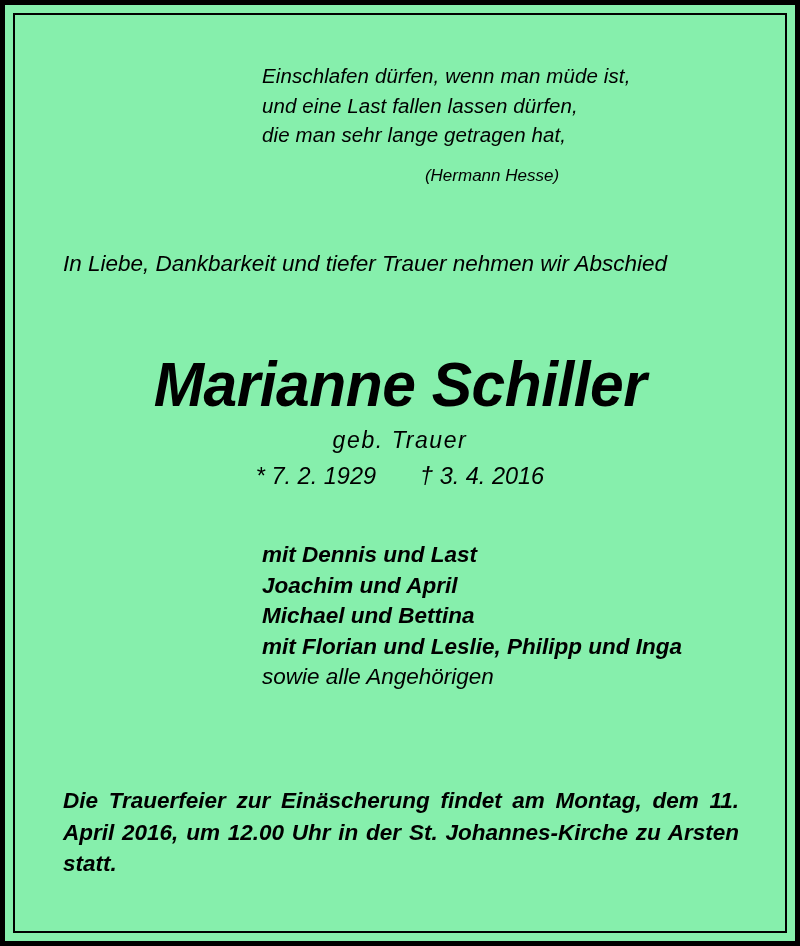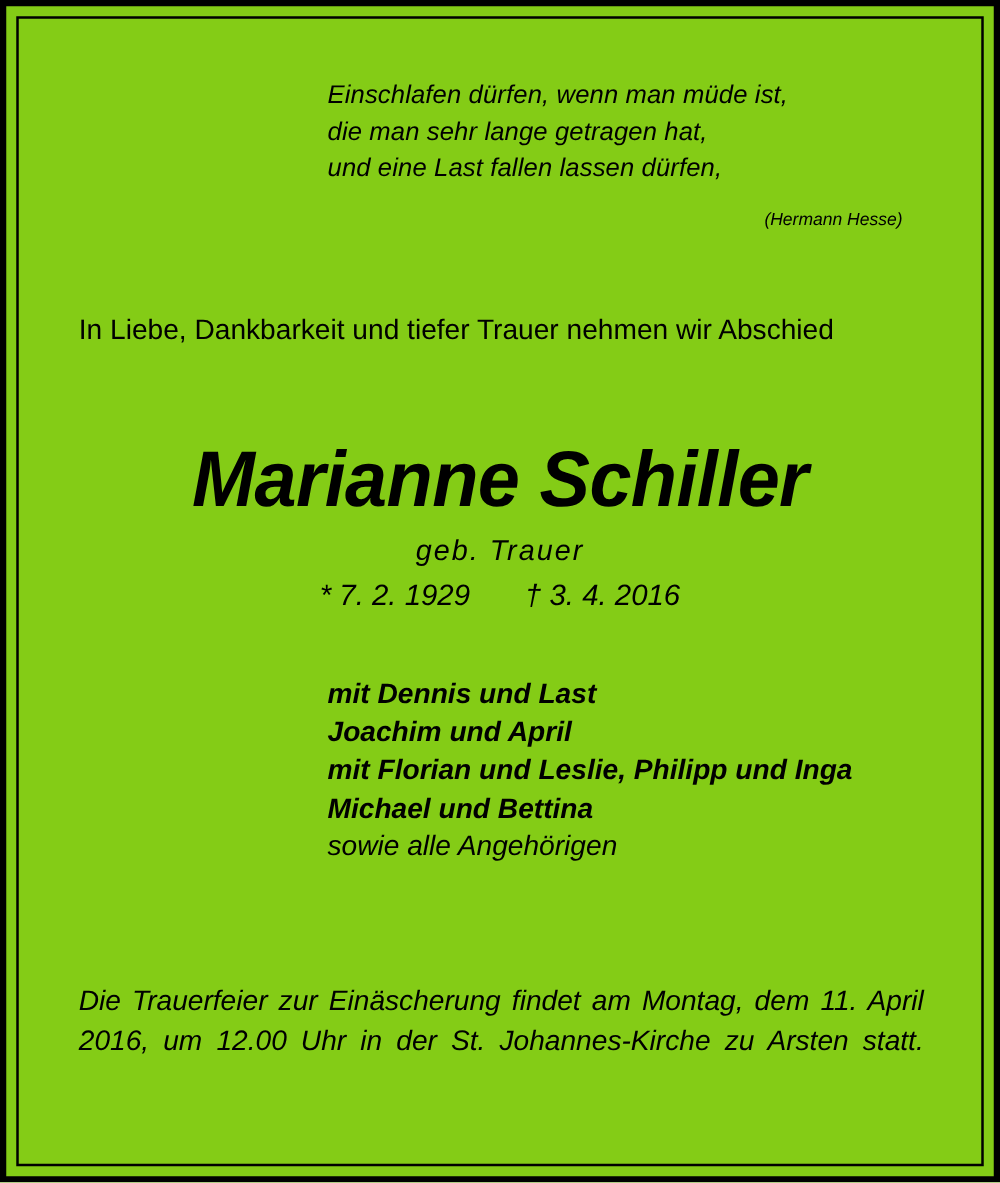--- a/index.html
+++ b/index.html
@@ -6,21 +6,21 @@
   html, body {
     margin: 0;
     padding: 0;
     background: #ffffff;
   }
 
   .page {
     position: relative;
     width: 800px;
     height: 946px;
-    background: #84cc16;
+    background: #86efac;
     box-sizing: border-box;
     overflow: hidden;
     font-family: "Liberation Sans", "DejaVu Sans", sans-serif;
     color: #000000;
   }
 
   
   .frame-outer {
     position: absolute;
     left: 0;
@@ -59,35 +59,36 @@
   }
   .poem-line {
     font-style: italic;
     font-size: 20.5px;
     line-height: 29.5px;
     letter-spacing: 0.1px;
     white-space: nowrap;
   }
   .poem-attrib {
     font-style: italic;
-    font-size: 14px;
+    font-size: 17px;
     line-height: 29.5px;
-    text-align: right;
+    text-align: center;
     margin-top: 11px;
     white-space: nowrap;
   }
 
   
   .intro {
     position: absolute;
     left: 48px;
     top: 233px;
     width: 690px;
   }
   .intro-line {
+    font-style: italic;
     font-size: 22.5px;
     line-height: 31px;
     white-space: nowrap;
   }
 
   
   .name-block {
     position: absolute;
     left: 0;
     top: 333px;
@@ -149,61 +150,62 @@
     top: 770px;
     width: 676px;
   }
   .service-para {
     font-size: 22.5px;
     font-style: italic;
     line-height: 31.5px;
     text-align: justify;
     text-justify: inter-word;
     margin: 0;
+    font-weight: bold;
   }
   .service-para::after {
     content: "";
     display: inline-block;
     width: 100%;
   }
 </style>
 </head>
 <body>
 
 <div class="page">
 
   <div class="frame-outer"></div>
   <div class="frame-inner"></div>
 
   <div class="content">
 
     <div class="poem">
       <div class="poem-line">Einschlafen dürfen, wenn man müde ist,</div>
+      <div class="poem-line">und eine Last fallen lassen dürfen,</div>
       <div class="poem-line">die man sehr lange getragen hat,</div>
-      <div class="poem-line">und eine Last fallen lassen dürfen,</div>
       <div class="poem-attrib">(Hermann Hesse)</div>
     </div>
 
     <div class="intro">
       <div class="intro-line">In Liebe, Dankbarkeit und tiefer Trauer nehmen wir Abschied</div>
     </div>
 
     <div class="name-block">
       <div class="deceased-name">Marianne Schiller</div>
       <div class="maiden-name">geb. Trauer</div>
       <div class="life-dates">
         <span>* 7. 2. 1929</span><span class="date-gap"></span><span>† 3. 4. 2016</span>
       </div>
     </div>
 
     <div class="survivors">
       <div class="survivor-line">mit Dennis und Last</div>
       <div class="survivor-line">Joachim und April</div>
+      <div class="survivor-line">Michael und Bettina</div>
       <div class="survivor-line">mit Florian und Leslie, Philipp und Inga</div>
-      <div class="survivor-line">Michael und Bettina</div>
       <div class="survivor-line regular">sowie alle Angehörigen</div>
     </div>
 
     <div class="service">
       <p class="service-para">Die Trauerfeier zur Einäscherung findet am Montag, dem 11. April 2016, um 12.00 Uhr in der St. Johannes-Kirche zu Arsten statt.</p>
     </div>
 
   </div>
 </div>
 

